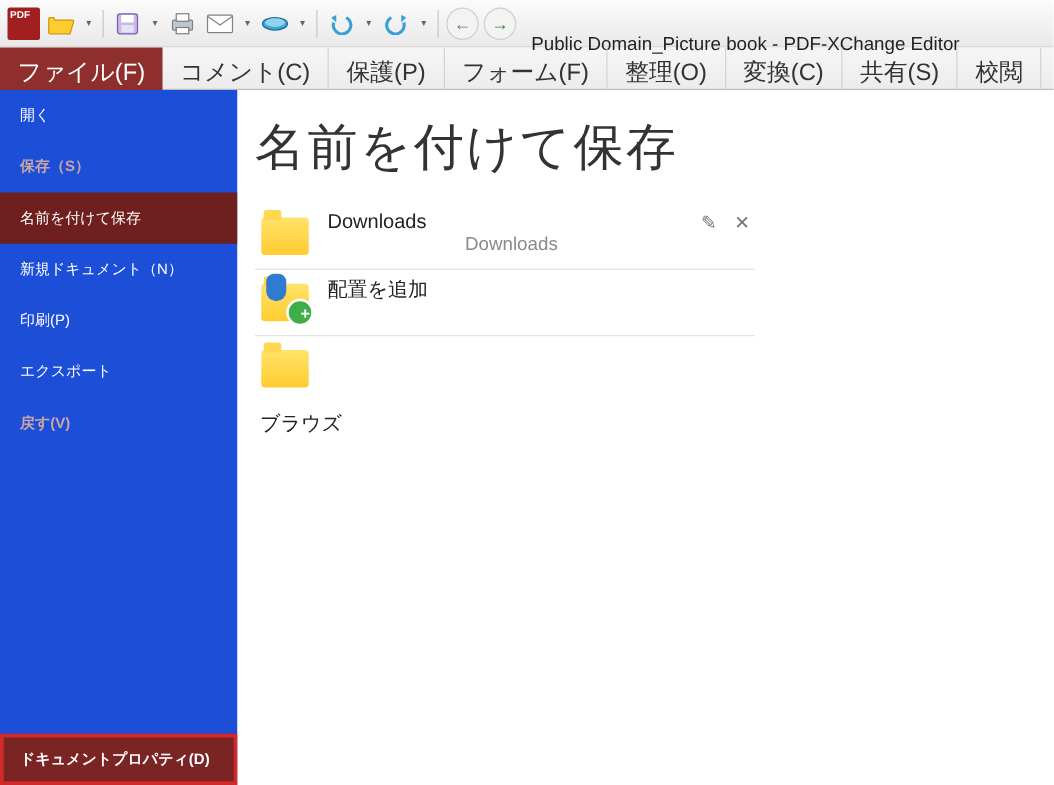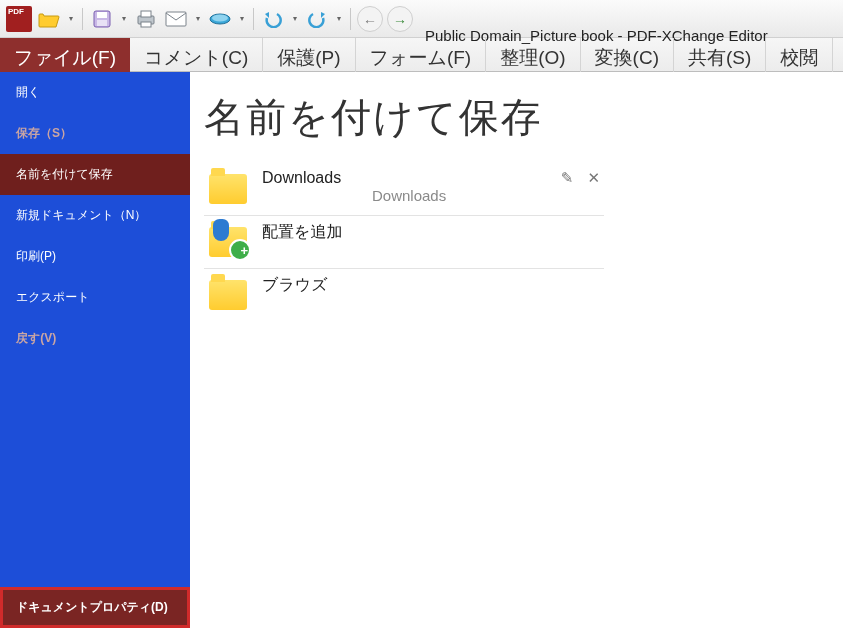--- a/index.html
+++ b/index.html
@@ -29,21 +29,21 @@
 .main { display:flex; height:calc(628px - 38px - 34px); }
 .side { width:190px; background:#1d4ed8; color:#e9d6d5; display:flex; flex-direction:column; font-size:12px; }
 .side .item { padding:12px 16px; color:#fff; }
 .side .item.dim { color:#caa5a3;font-weight:bold; }
 .side .item.sel { background:#6f1f1d; }
 .side .item.hl { outline:3px solid #d02b2b; outline-offset:-3px; background:#7a2523;font-weight:bold; }
 
 .content { flex:1; background:#fff; padding:18px 14px; position:relative; }
 .content h1 { font-size:40px; font-weight:300; color:#333; letter-spacing:2px; margin-bottom:18px; font-family:"Yu Mincho","MS Mincho",serif; }
 .row { display:flex; align-items:flex-start; gap:14px; padding:6px 4px; border-bottom:1px solid #e3e3e3; width:400px; }
-.row:last-child { border-bottom:none; }
+.row:last-child { border-bottom:none;flex-direction:column; }
 .row .ricon { width:40px; height:40px; display:flex; align-items:center; justify-content:center; }
 .row .rtext { flex:1; }
 .row .rtitle { font-size:16px; color:#222; }
 .row .rsub { font-size:15px; color:#8a8a8a; }
 .rowacts { display:flex; gap:14px; color:#777; font-size:15px; }
 .rowacts span { cursor:pointer; }
 
 
 .folder { width:38px; height:30px; background:linear-gradient(#ffe36b,#ffcc2f); border-radius:3px; position:relative; }
 .folder::before { content:""; position:absolute; top:-6px; left:2px; width:14px; height:8px; background:#ffd84f; border-radius:2px 2px 0 0; }

